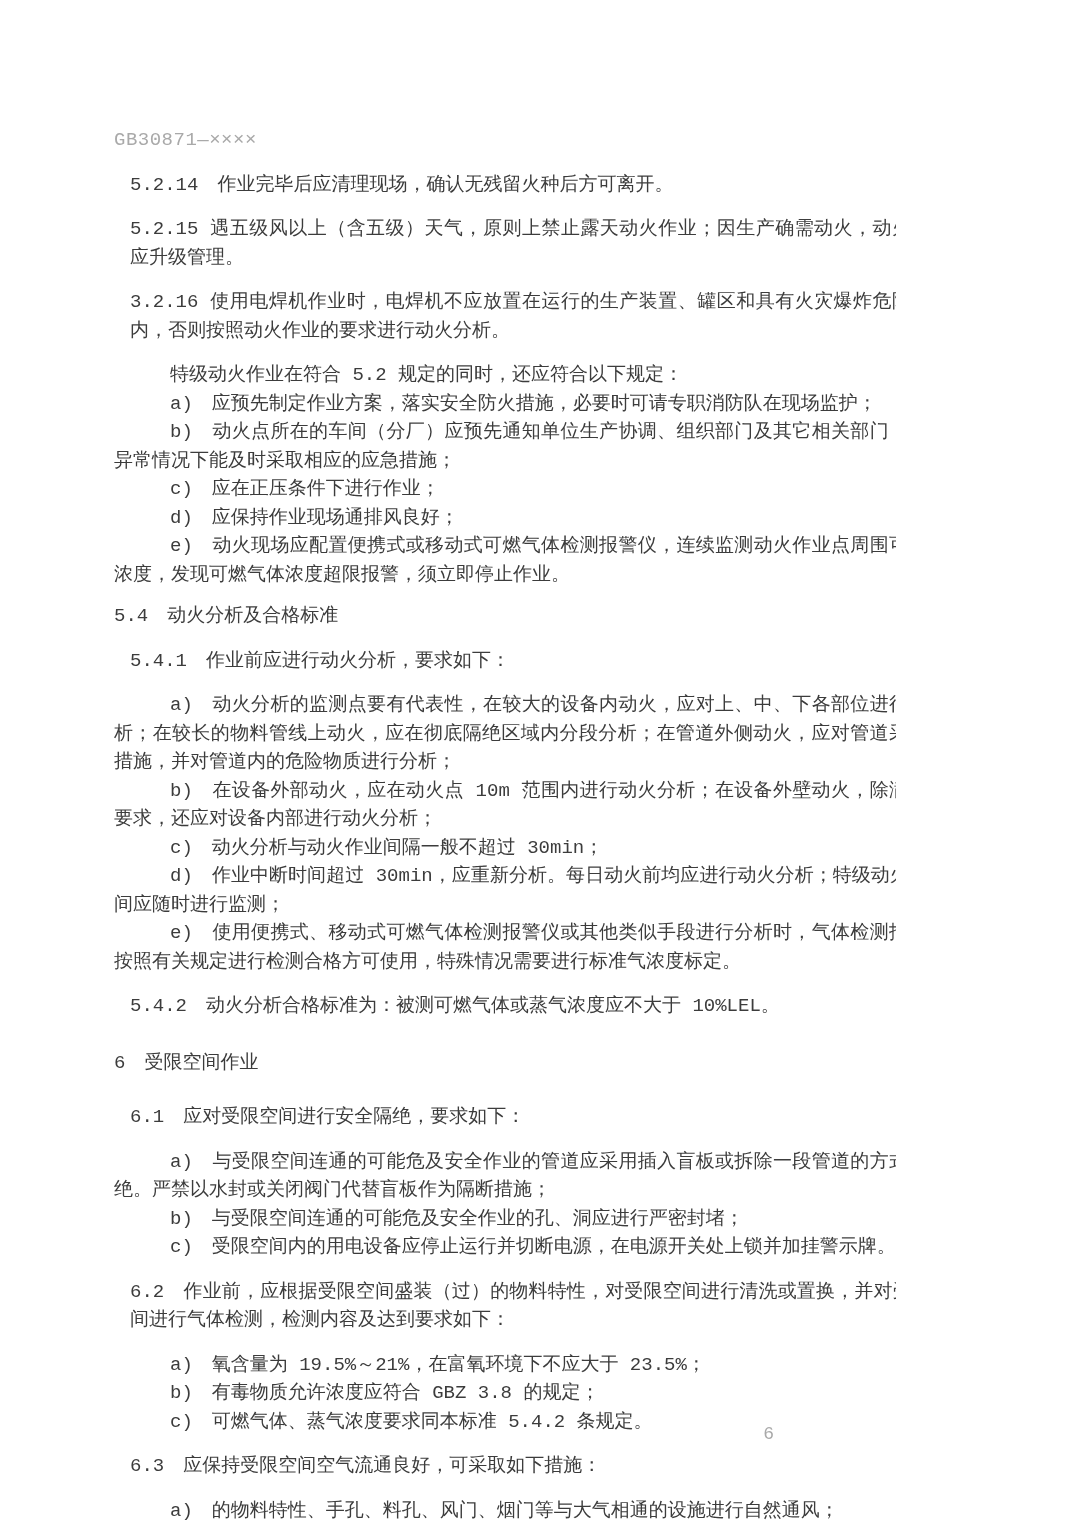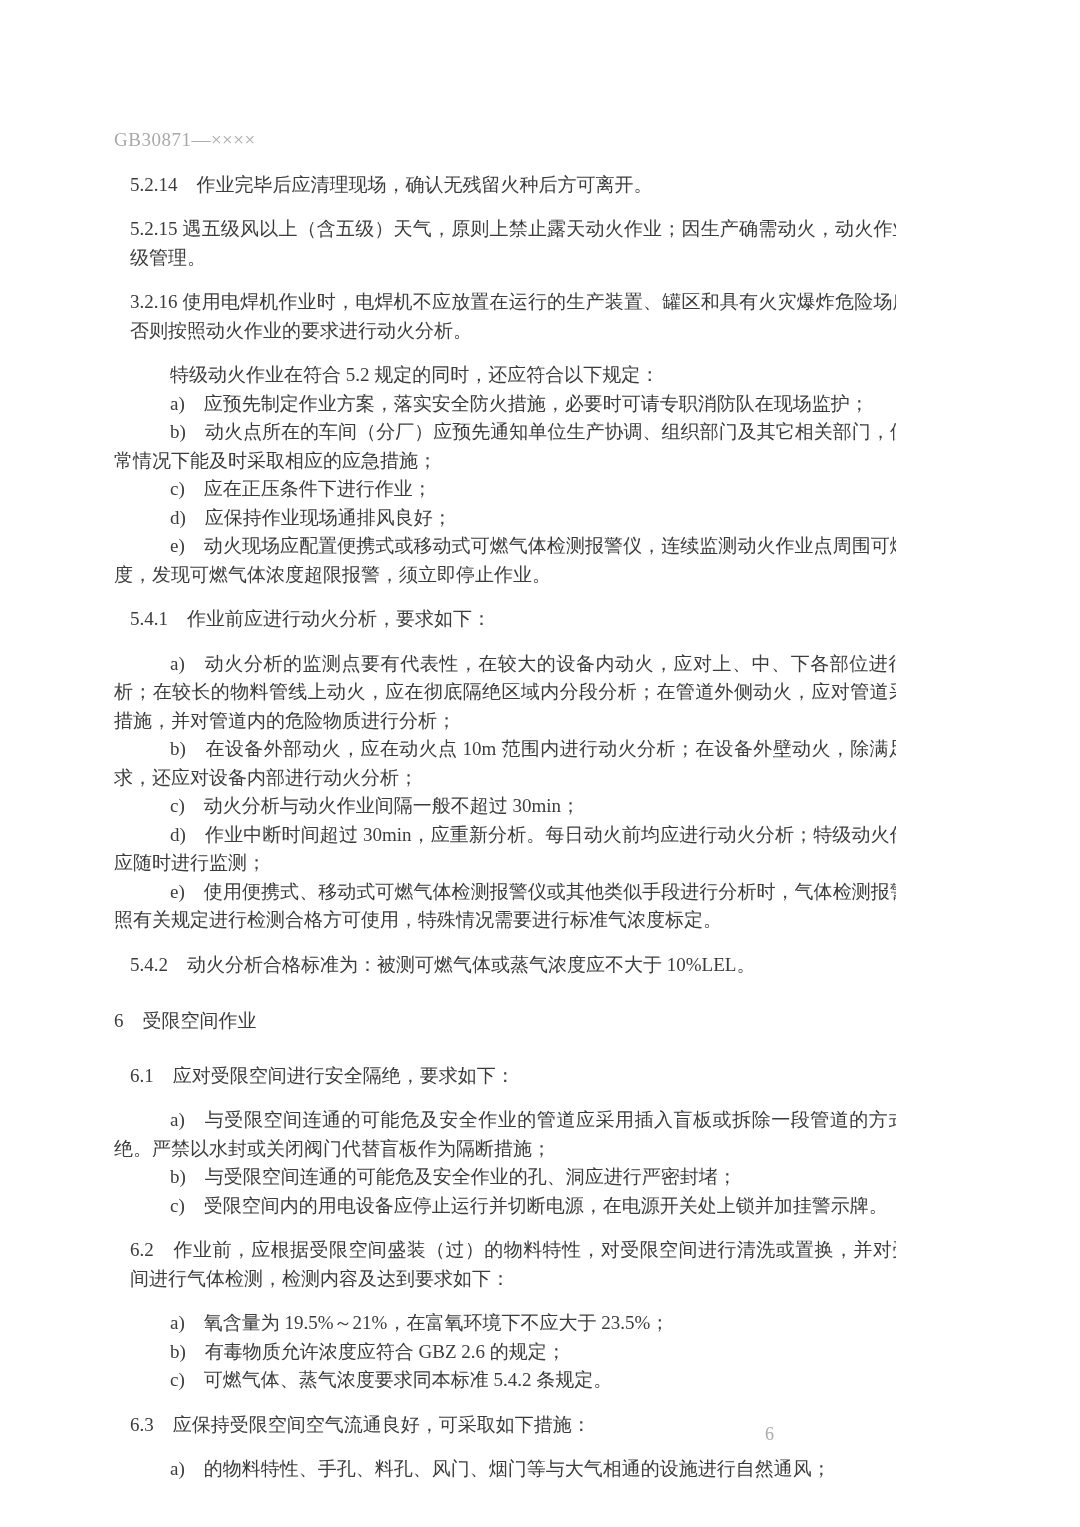--- a/index.html
+++ b/index.html
@@ -3,21 +3,21 @@
 <meta charset="utf-8">
 <style>
   * { box-sizing: border-box; }
   html, body { margin: 0; padding: 0; background: #ffffff; }
   .page {
     position: relative;
     width: 896px;
     height: 1527px;
     background: #ffffff;
     overflow: hidden;
-    font-family: Liberation Serif, serif;
+    font-family: Liberation Mono, monospace;
   }
   .content {
     position: absolute;
     left: 114px;
     top: 126px;
     width: 852px;
     color: #3c3c3c;
     font-size: 19px;
     line-height: 28.5px;
     text-align: justify;
@@ -53,35 +53,36 @@
     <p class="clause">5.2.15 遇五级风以上（含五级）天气，原则上禁止露天动火作业；因生产确需动火，动火作业应升级管理。</p>
     <p class="clause">3.2.16 使用电焊机作业时，电焊机不应放置在运行的生产装置、罐区和具有火灾爆炸危险场所内，否则按照动火作业的要求进行动火分析。</p>
 
     <p class="para">特级动火作业在符合 5.2 规定的同时，还应符合以下规定：</p>
     <p class="para">a)　应预先制定作业方案，落实安全防火措施，必要时可请专职消防队在现场监护；</p>
     <p class="para">b)　动火点所在的车间（分厂）应预先通知单位生产协调、组织部门及其它相关部门，使之在异常情况下能及时采取相应的应急措施；</p>
     <p class="para">c)　应在正压条件下进行作业；</p>
     <p class="para">d)　应保持作业现场通排风良好；</p>
     <p class="para">e)　动火现场应配置便携式或移动式可燃气体检测报警仪，连续监测动火作业点周围可燃气体浓度，发现可燃气体浓度超限报警，须立即停止作业。</p>
 
+    <p class="h2">5.4　动火分析及合格标准</p>
     <p class="clause">5.4.1　作业前应进行动火分析，要求如下：</p>
     <p class="para">a)　动火分析的监测点要有代表性，在较大的设备内动火，应对上、中、下各部位进行监测分析；在较长的物料管线上动火，应在彻底隔绝区域内分段分析；在管道外侧动火，应对管道采取隔绝措施，并对管道内的危险物质进行分析；</p>
     <p class="para">b)　在设备外部动火，应在动火点 10m 范围内进行动火分析；在设备外壁动火，除满足以上要求，还应对设备内部进行动火分析；</p>
     <p class="para">c)　动火分析与动火作业间隔一般不超过 30min；</p>
     <p class="para">d)　作业中断时间超过 30min，应重新分析。每日动火前均应进行动火分析；特级动火作业期间应随时进行监测；</p>
     <p class="para">e)　使用便携式、移动式可燃气体检测报警仪或其他类似手段进行分析时，气体检测报警仪应按照有关规定进行检测合格方可使用，特殊情况需要进行标准气浓度标定。</p>
     <p class="clause">5.4.2　动火分析合格标准为：被测可燃气体或蒸气浓度应不大于 10%LEL。</p>
 
     <p class="h1">6　受限空间作业</p>
     <p class="clause">6.1　应对受限空间进行安全隔绝，要求如下：</p>
     <p class="para">a)　与受限空间连通的可能危及安全作业的管道应采用插入盲板或拆除一段管道的方式进行隔绝。严禁以水封或关闭阀门代替盲板作为隔断措施；</p>
     <p class="para">b)　与受限空间连通的可能危及安全作业的孔、洞应进行严密封堵；</p>
     <p class="para">c)　受限空间内的用电设备应停止运行并切断电源，在电源开关处上锁并加挂警示牌。</p>
     <p class="clause">6.2　作业前，应根据受限空间盛装（过）的物料特性，对受限空间进行清洗或置换，并对受限空间进行气体检测，检测内容及达到要求如下：</p>
     <p class="para">a)　氧含量为 19.5%～21%，在富氧环境下不应大于 23.5%；</p>
-    <p class="para">b)　有毒物质允许浓度应符合 GBZ 2.6 的规定；</p>
+    <p class="para">b)　有毒物质允许浓度应符合 GBZ 3.8 的规定；</p>
     <p class="para">c)　可燃气体、蒸气浓度要求同本标准 5.4.2 条规定。</p>
     <p class="clause">6.3　应保持受限空间空气流通良好，可采取如下措施：</p>
     <p class="para">a)　的物料特性、手孔、料孔、风门、烟门等与大气相通的设施进行自然通风；</p>
   </div>
 
   <div class="page-number">6</div>
 </div>
 
 </body></html>

